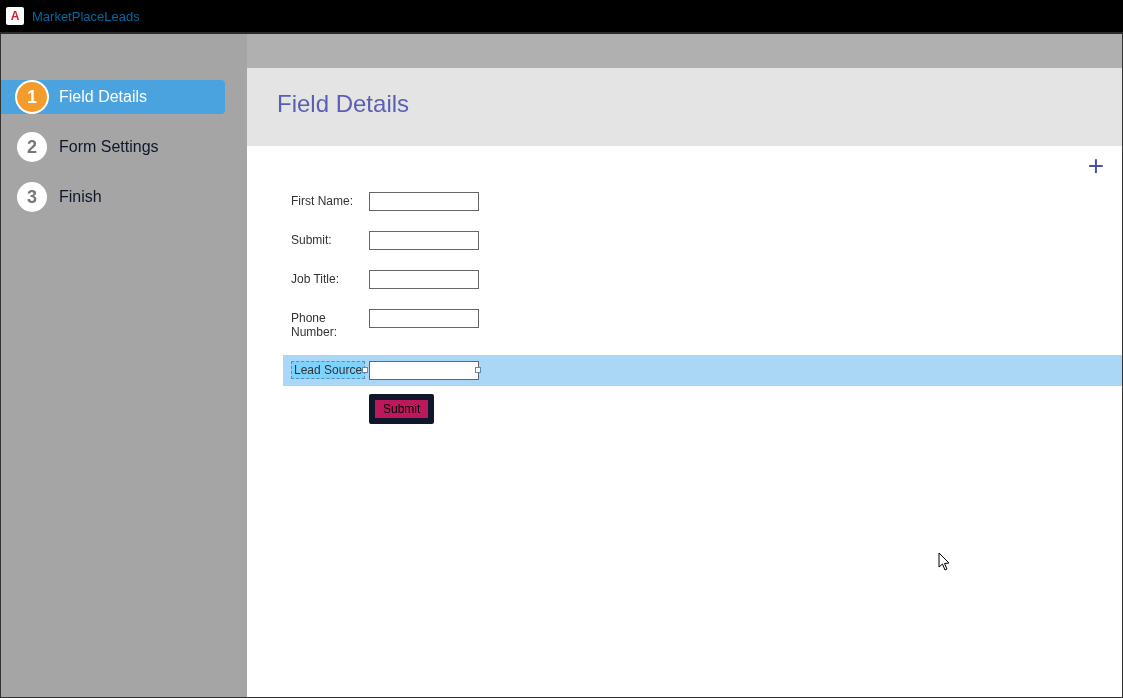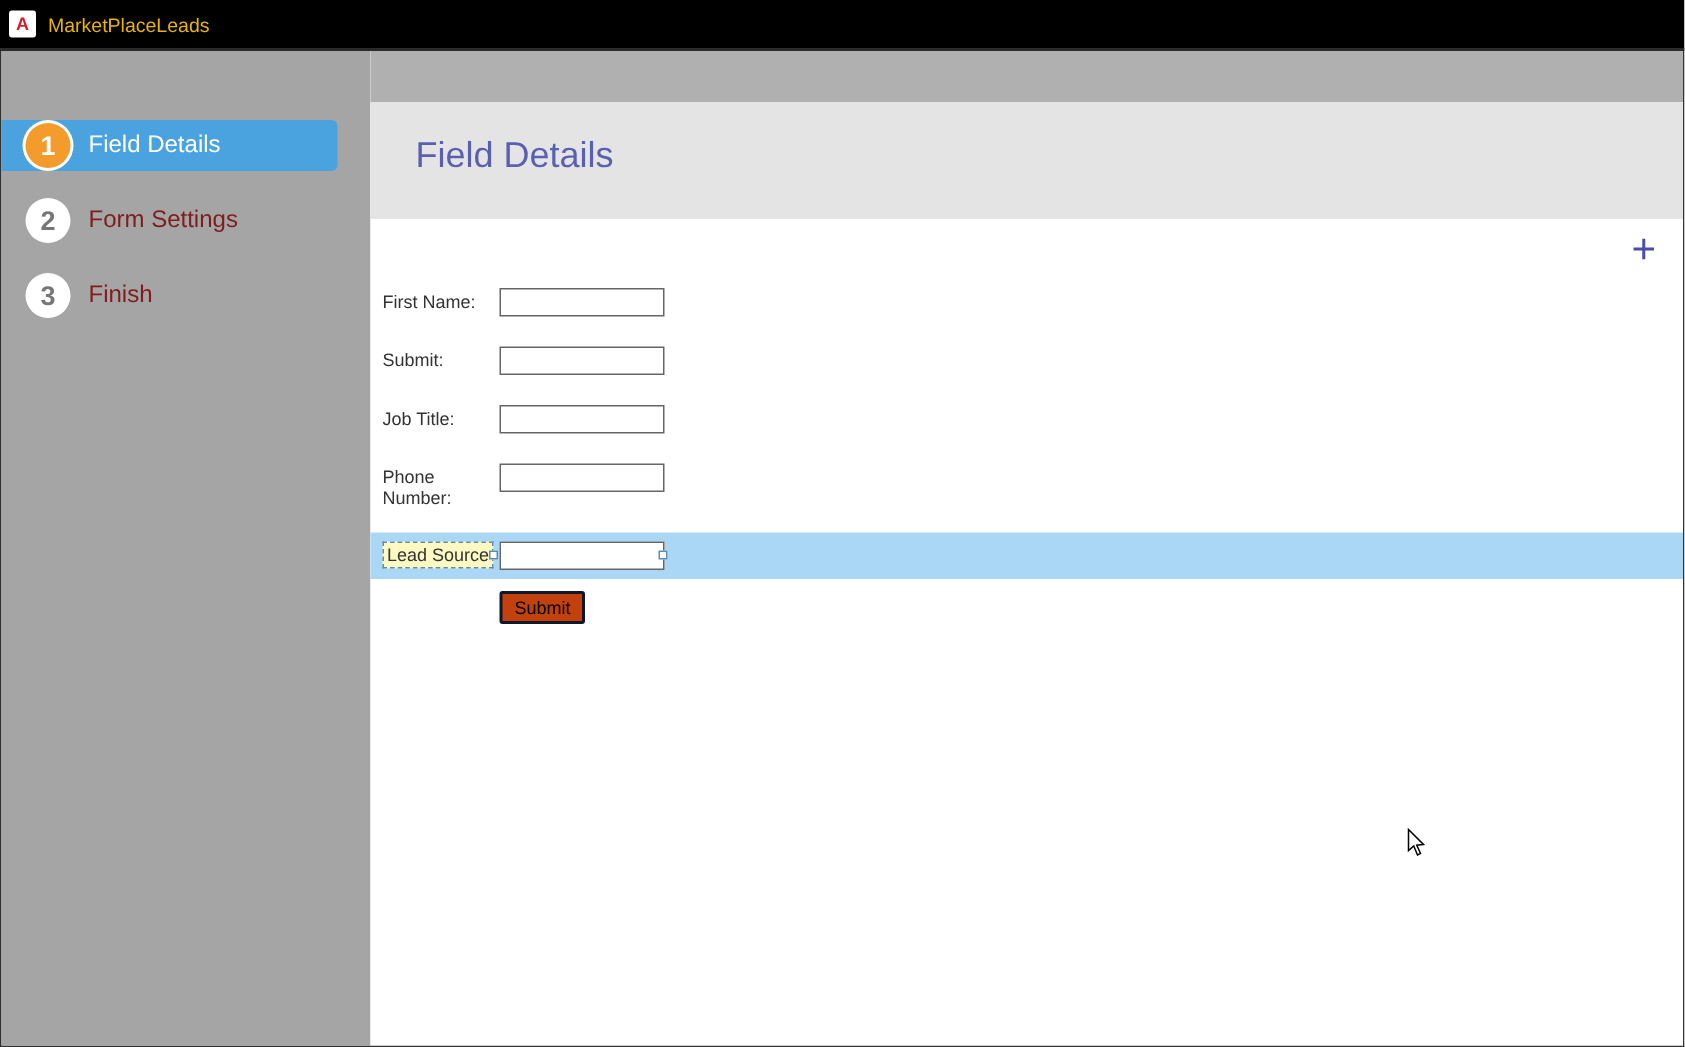--- a/index.html
+++ b/index.html
@@ -30,21 +30,21 @@
   justify-content: center;
   margin-right: 8px;
 }
 .titlebar .app-icon span {
   color: #d4202c;
   font-weight: 700;
   font-size: 12px;
   line-height: 1;
 }
 .titlebar .title {
-  color: #eab308;
+  color: #0369a1;
   font-size: 13px;
 }
 .body {
   display: flex;
   height: calc(698px - 34px);
   border: 1px solid #333;
   border-top: none;
 }
 .sidebar {
   width: 246px;
@@ -67,21 +67,21 @@
   font-size: 18px;
   font-weight: 600;
   display: flex;
   align-items: center;
   justify-content: center;
   margin-right: 12px;
   flex-shrink: 0;
 }
 .step .label {
   font-size: 16px;
-  color: #7f1d1d;
+  color: #0f172a;
 }
 .step + .step { margin-top: 16px; }
 .step.active {
   background: #4aa3df;
   border-top-right-radius: 4px;
   border-bottom-right-radius: 4px;
   margin-right: 22px;
 }
 .step.active .badge {
   background: #f39c2c;
@@ -115,21 +115,22 @@
 }
 .plus-btn {
   color: #4a4ea6;
   font-size: 28px;
   font-weight: 300;
   line-height: 1;
   cursor: pointer;
   user-select: none;
 }
 .form-area {
-  padding: 8px 0 0 0;
+  padding: 8px 0 0 16px;
+  margin-left: 20px;
 }
 .form-row {
   display: flex;
   align-items: flex-start;
   padding: 4px 0 4px 8px;
 }
 .form-row .lbl {
   width: 78px;
   font-size: 12px;
   color: #333;
@@ -149,38 +150,38 @@
   background: #a9d7f5;
   padding-top: 6px;
   padding-bottom: 6px;
   position: relative;
 }
 .form-row.selected .lbl {
   border: 1px dashed #5b8db4;
   padding: 1px 2px;
   width: auto;
   margin-right: 4px;
-  background: #fef9c3;
+  background: #7dd3fc;
 }
 .form-row.selected .resize-handle {
   position: absolute;
   width: 6px; height: 6px;
   background: #fff;
   border: 1px solid #5b8db4;
 }
 .form-row.selected .rh-left { left: 79px; top: 12px; }
 .form-row.selected .rh-right { left: 192px; top: 12px; }
 .submit-row {
   padding: 8px 0 0 86px;
 }
 .submit-row button {
   font-size: 12px;
   padding: 2px 8px;
-  border: 2px solid #0f172a;
-  background: #c2410c;
+  border: 6px solid #0f172a;
+  background: #be185d;
   border-radius: 2px;
   cursor: pointer;
 }
 .cursor {
   position: absolute;
   left: 938px;
   top: 552px;
   pointer-events: none;
 }
 </style>

